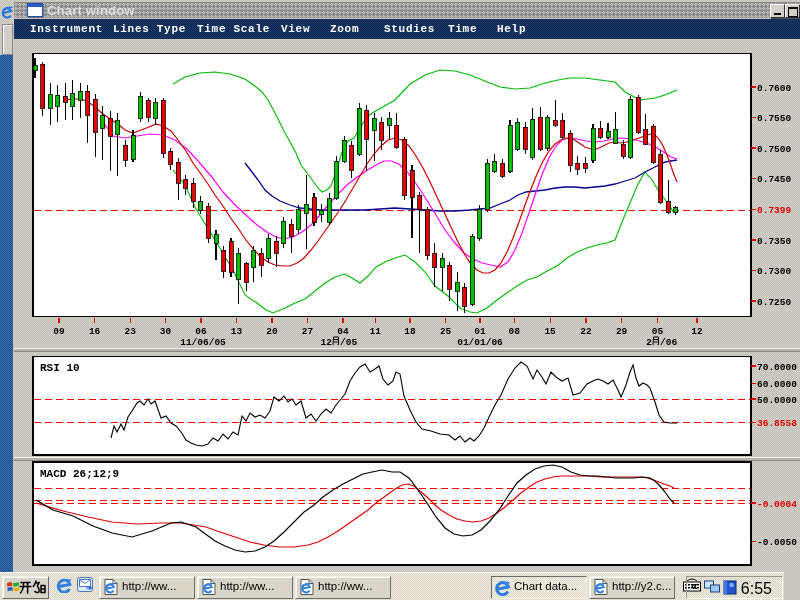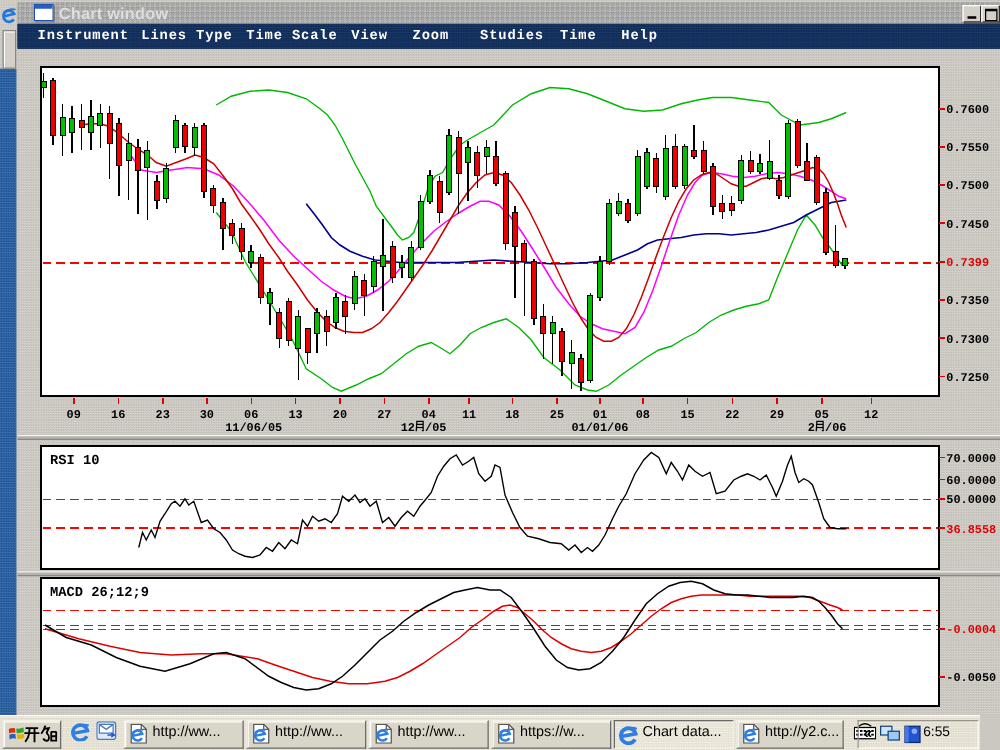--- a/index.html
+++ b/index.html
@@ -400,29 +400,20 @@
       </div>
       <div class="tkbtn" style="left:295px;width:94px">
         <svg width="16" height="16" viewBox="0 0 16 16" style="position:absolute;left:3px;top:2px">
           <path d="M2 0.5 H10 L14 4.5 V15.5 H2 Z" fill="#fff" stroke="#555"></path>
           <path d="M10 0.5 L10 4.5 H14" fill="none" stroke="#555"></path>
           <path d="M10.5 11.5 A4 4 0 1 1 10.8 8 L4 9.5" fill="none" stroke="#2f7fe0" stroke-width="2"></path>
           <path d="M3 7 Q7 4 11.5 5" fill="none" stroke="#2f7fe0" stroke-width="1.3"></path>
         </svg>
         <span class="lbl">http://ww...</span>
       </div>
-      <div class="tkbtn" style="left:393px;width:94px">
-        <svg width="16" height="16" viewBox="0 0 16 16" style="position:absolute;left:3px;top:2px">
-          <path d="M2 0.5 H10 L14 4.5 V15.5 H2 Z" fill="#fff" stroke="#555"></path>
-          <path d="M10 0.5 L10 4.5 H14" fill="none" stroke="#555"></path>
-          <path d="M10.5 11.5 A4 4 0 1 1 10.8 8 L4 9.5" fill="none" stroke="#2f7fe0" stroke-width="2"></path>
-          <path d="M3 7 Q7 4 11.5 5" fill="none" stroke="#2f7fe0" stroke-width="1.3"></path>
-        </svg>
-        <span class="lbl">https://w...</span>
-      </div>
       <div class="tkbtn pressed" style="left:491px;width:94px">
         <svg width="17" height="17" viewBox="0 0 17 17" style="position:absolute;left:2px;top:2px">
           <path d="M14 12.5 A6 6 0 1 1 14.5 8 L4 10" fill="none" stroke="#2f7fe0" stroke-width="3"></path>
           <path d="M2.5 6.5 Q8.5 2 15.5 4" fill="none" stroke="#2f7fe0" stroke-width="1.8"></path>
         </svg>
         <span class="lbl">Chart data...</span>
       </div>
       <div class="tkbtn" style="left:589px;width:84px">
         <svg width="16" height="16" viewBox="0 0 16 16" style="position:absolute;left:3px;top:2px">
           <path d="M2 0.5 H10 L14 4.5 V15.5 H2 Z" fill="#fff" stroke="#555"></path>
@@ -453,16 +444,16 @@
     <span style="position:absolute;left:4px;top:2px;font-weight:bold;font-size:12px">«</span>
     <svg width="16" height="14" viewBox="0 0 16 14" style="position:absolute;left:17px;top:3px">
           <rect x="0.5" y="1" width="9" height="7" fill="#cfe4ff" stroke="#16457f"></rect>
           <rect x="6.5" y="5" width="9" height="7" fill="#9fc8f5" stroke="#16457f"></rect>
         </svg>
     <svg width="15" height="15" viewBox="0 0 15 15" style="position:absolute;left:36px;top:3px">
           <rect x="1" y="1" width="12" height="13" fill="#2255cc" stroke="#0a2a6a"></rect>
           <rect x="1" y="1" width="3" height="13" fill="#4477ee"></rect>
           <circle cx="8.5" cy="5" r="2.2" fill="#88aaff"></circle>
         </svg>
-    <span style="position:absolute;right:22px;top:3px;font-size:11px;color:#000">6:55</span>
+    <span style="position:absolute;right:10px;top:3px;font-size:16px;color:#000">6:55</span>
   </div>
  </div>
 </div>
 
 </body></html>

